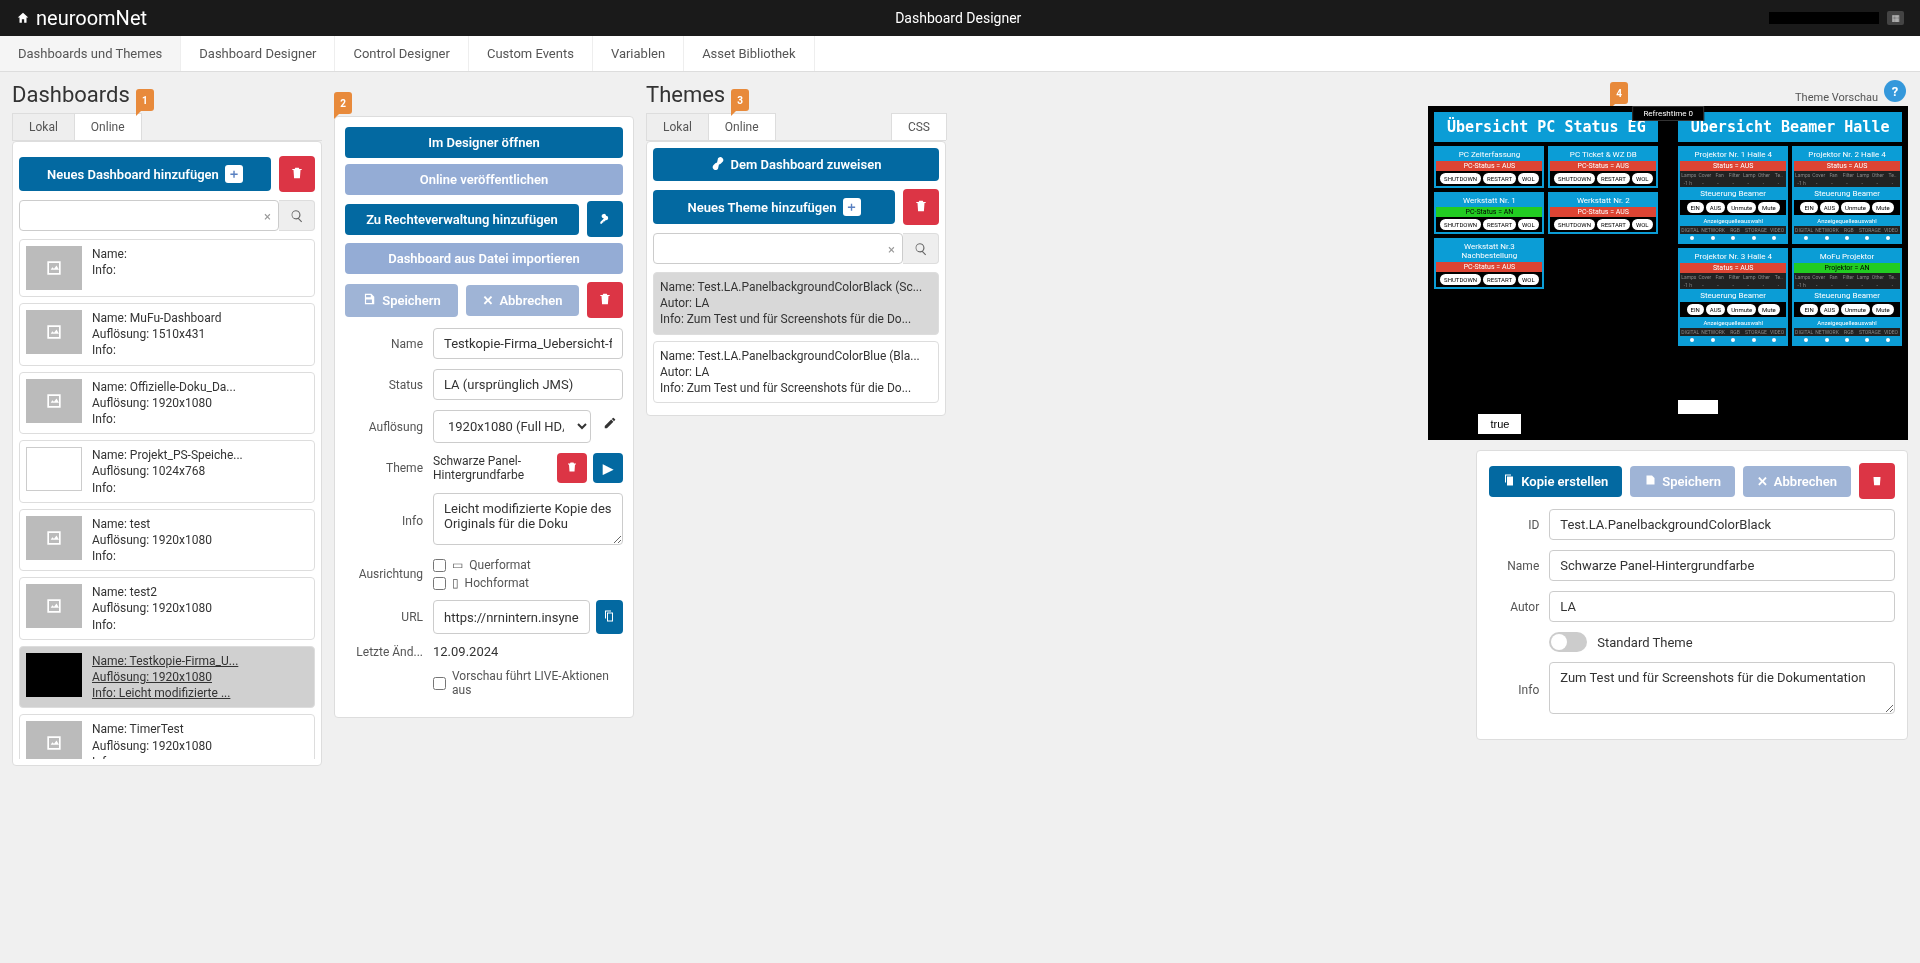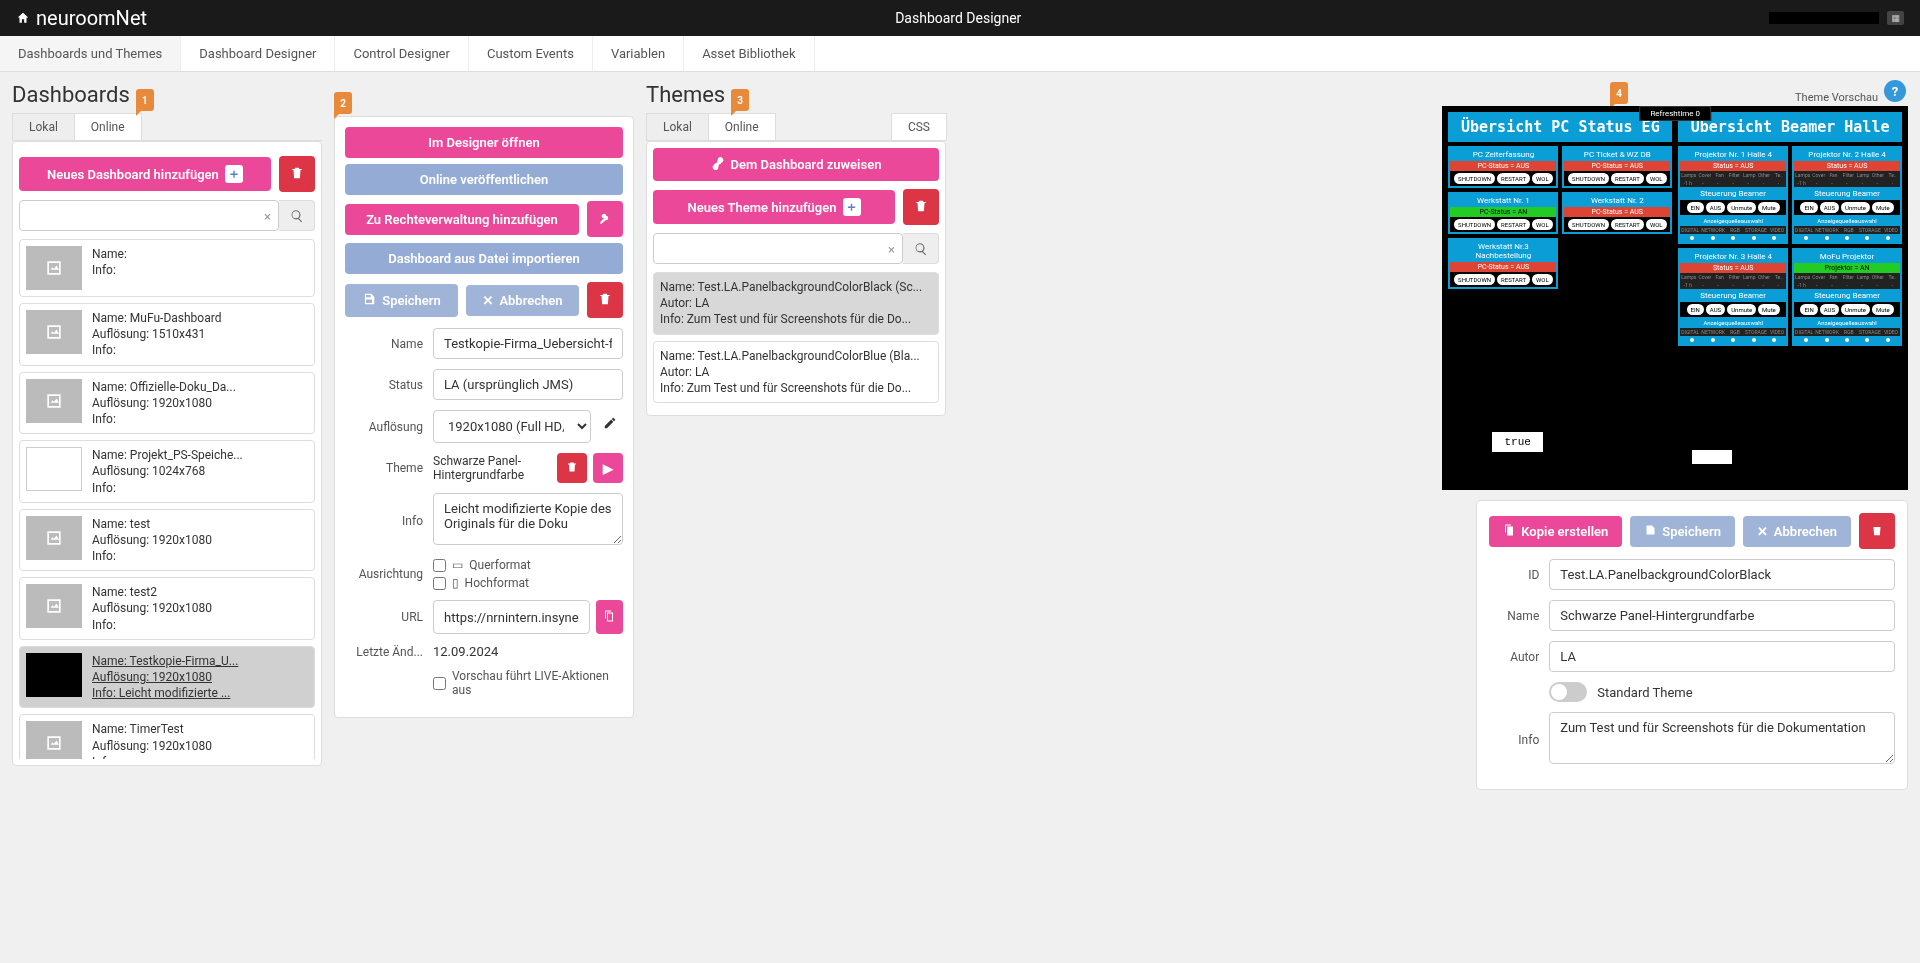--- a/index.html
+++ b/index.html
@@ -13,21 +13,21 @@
 .tabsbar .tab { padding: 10px 18px; font-size: 13px; color: #555; cursor: pointer; border-right: 1px solid #eee; }
 .tabsbar .tab.active { background: #f5f5f5; }
 .content { display: flex; gap: 12px; padding: 10px 12px; position: relative; }
 .section-title { font-size: 22px; font-weight: 400; color: #333; margin-bottom: 4px; }
 .card { background: #fff; border: 1px solid #ddd; border-radius: 4px; padding: 6px; }
 .subtabs { display: flex; border-bottom: 1px solid #ddd; }
 .subtabs .tab { padding: 6px 16px; border: 1px solid #ddd; border-bottom: none; background: #fff; cursor: pointer; font-size: 12px; color: #555; margin-right: -1px; }
 .subtabs .tab.active { background: #eee; }
 .subtabs .tab.right { margin-left: auto; }
 .btn { display: inline-flex; align-items: center; justify-content: center; padding: 8px 14px; border-radius: 4px; cursor: pointer; font-size: 13px; border: none; gap: 6px; font-weight: 600; }
-.btn-primary { background: #ec4899; color: #fff; }
+.btn-primary { background: #0369a1; color: #fff; }
 .btn-primary-light { background: #94acd5; color: #fff; }
 .btn-danger { background: #dc3545; color: #fff; }
 .btn-secondary { background: #9fb4d6; color: #fff; }
 .btn-wide { width: 100%; }
 .btn-sq { width: 36px; height: 36px; padding: 0; }
 .row { display: flex; gap: 8px; align-items: center; margin-top: 8px; }
 .search-row { display: flex; margin: 8px 0; }
 .search-row input { flex: 1; border: 1px solid #ddd; padding: 6px 24px 6px 8px; border-radius: 4px 0 0 4px; font-size: 13px; }
 .search-row .search-btn { background: #eee; border: 1px solid #ddd; border-left: none; width: 36px; border-radius: 0 4px 4px 0; display: flex; align-items: center; justify-content: center; cursor: pointer; }
 .list { overflow-y: auto; }
@@ -38,31 +38,31 @@
 .list-item .info { font-size: 12px; color: #333; line-height: 1.35; }
 .form-row { display: flex; align-items: center; margin: 10px 0; gap: 10px; }
 .form-row label { width: 78px; text-align: right; font-size: 12px; color: #555; }
 .form-row .control { flex: 1; }
 input[type=text], textarea, select { width: 100%; border: 1px solid #ccc; padding: 7px 10px; border-radius: 4px; font-size: 13px; background: #fff; color: #333; }
 textarea { resize: vertical; min-height: 52px; }
 .checkbox-row { display: flex; align-items: center; gap: 6px; font-size: 12px; color: #555; }
 .badge-num { background: #e88a3b; color: #fff; font-size: 10px; font-weight: bold; width: 18px; height: 22px; display: inline-flex; align-items: center; justify-content: center; border-radius: 3px 3px 3px 0; position: relative; }
 .badge-num:after { content: ""; position: absolute; bottom: -5px; left: 0; border: 5px solid transparent; border-top-color: #e88a3b; border-left-color: #e88a3b; width: 0; height: 0; }
 .help-icon { position: absolute; top: 8px; right: 14px; width: 22px; height: 22px; background: #3498db; border-radius: 50%; color: #fff; display: flex; align-items: center; justify-content: center; font-weight: bold; cursor: pointer; }
-.preview { background: #000; height: 384px; position: relative; color: #fff; font-size: 9px; overflow: hidden; padding: 6px; display: flex; gap: 6px; }
+.preview { background: #000; height: 334px; position: relative; color: #fff; font-size: 9px; overflow: hidden; padding: 6px; display: flex; gap: 20px; }
 .preview-col { flex: 1; display: flex; flex-direction: column; gap: 4px; }
 .preview-title { background: #0b9dd6; color: #fff; text-align: center; font-family: monospace; font-size: 15px; font-weight: bold; padding: 6px; }
 .preview-panel { background: #0b9dd6; padding: 2px; }
 .preview-panel-header { text-align: center; font-size: 8px; padding: 2px; }
 .preview-status { font-size: 7px; text-align: center; padding: 1px; }
 .preview-status.red { background: #d43; }
 .preview-status.green { background: #2c2; color: #000; }
 .preview-btnrow { display: flex; gap: 2px; justify-content: center; padding: 2px; background: #000; }
 .preview-btn { background: #fff; color: #000; border-radius: 8px; font-size: 6px; padding: 2px 4px; }
-.preview-true { background: #fff; color: #000; font-family: Liberation Mono, monospace; font-size: 11px; padding: 4px 12px; position: absolute; bottom: 38px; left: 50px; }
+.preview-true { background: #fff; color: #000; font-family: Liberation Sans, sans-serif; font-size: 11px; padding: 4px 12px; position: absolute; bottom: 6px; left: 50px; }
 .preview-box { background: #fff; width: 40px; height: 14px; position: absolute; bottom: 26px; left: 250px; }
 .toggle { width: 38px; height: 20px; background: #ccc; border-radius: 10px; position: relative; cursor: pointer; }
 .toggle:after { content: ""; width: 16px; height: 16px; background: #fff; border-radius: 50%; position: absolute; top: 2px; left: 2px; }
 .col { display: flex; flex-direction: column; }
 .clear-x { position: relative; }
 .clear-x:after { content: "×"; position: absolute; right: 44px; top: 50%; transform: translateY(-50%); color: #999; cursor: pointer; }
 .refreshtime { position: absolute; top: 0; left: 50%; transform: translateX(-50%); background: #000; color: #fff; font-size: 8px; padding: 2px 10px; border: 1px solid #333; }
 .preview-grid-small { display: flex; font-size: 5px; background: #222; }
 .preview-grid-small span { flex: 1; text-align: center; padding: 1px; color: #888; }
 .dots { display: flex; justify-content: space-around; padding: 2px; }

